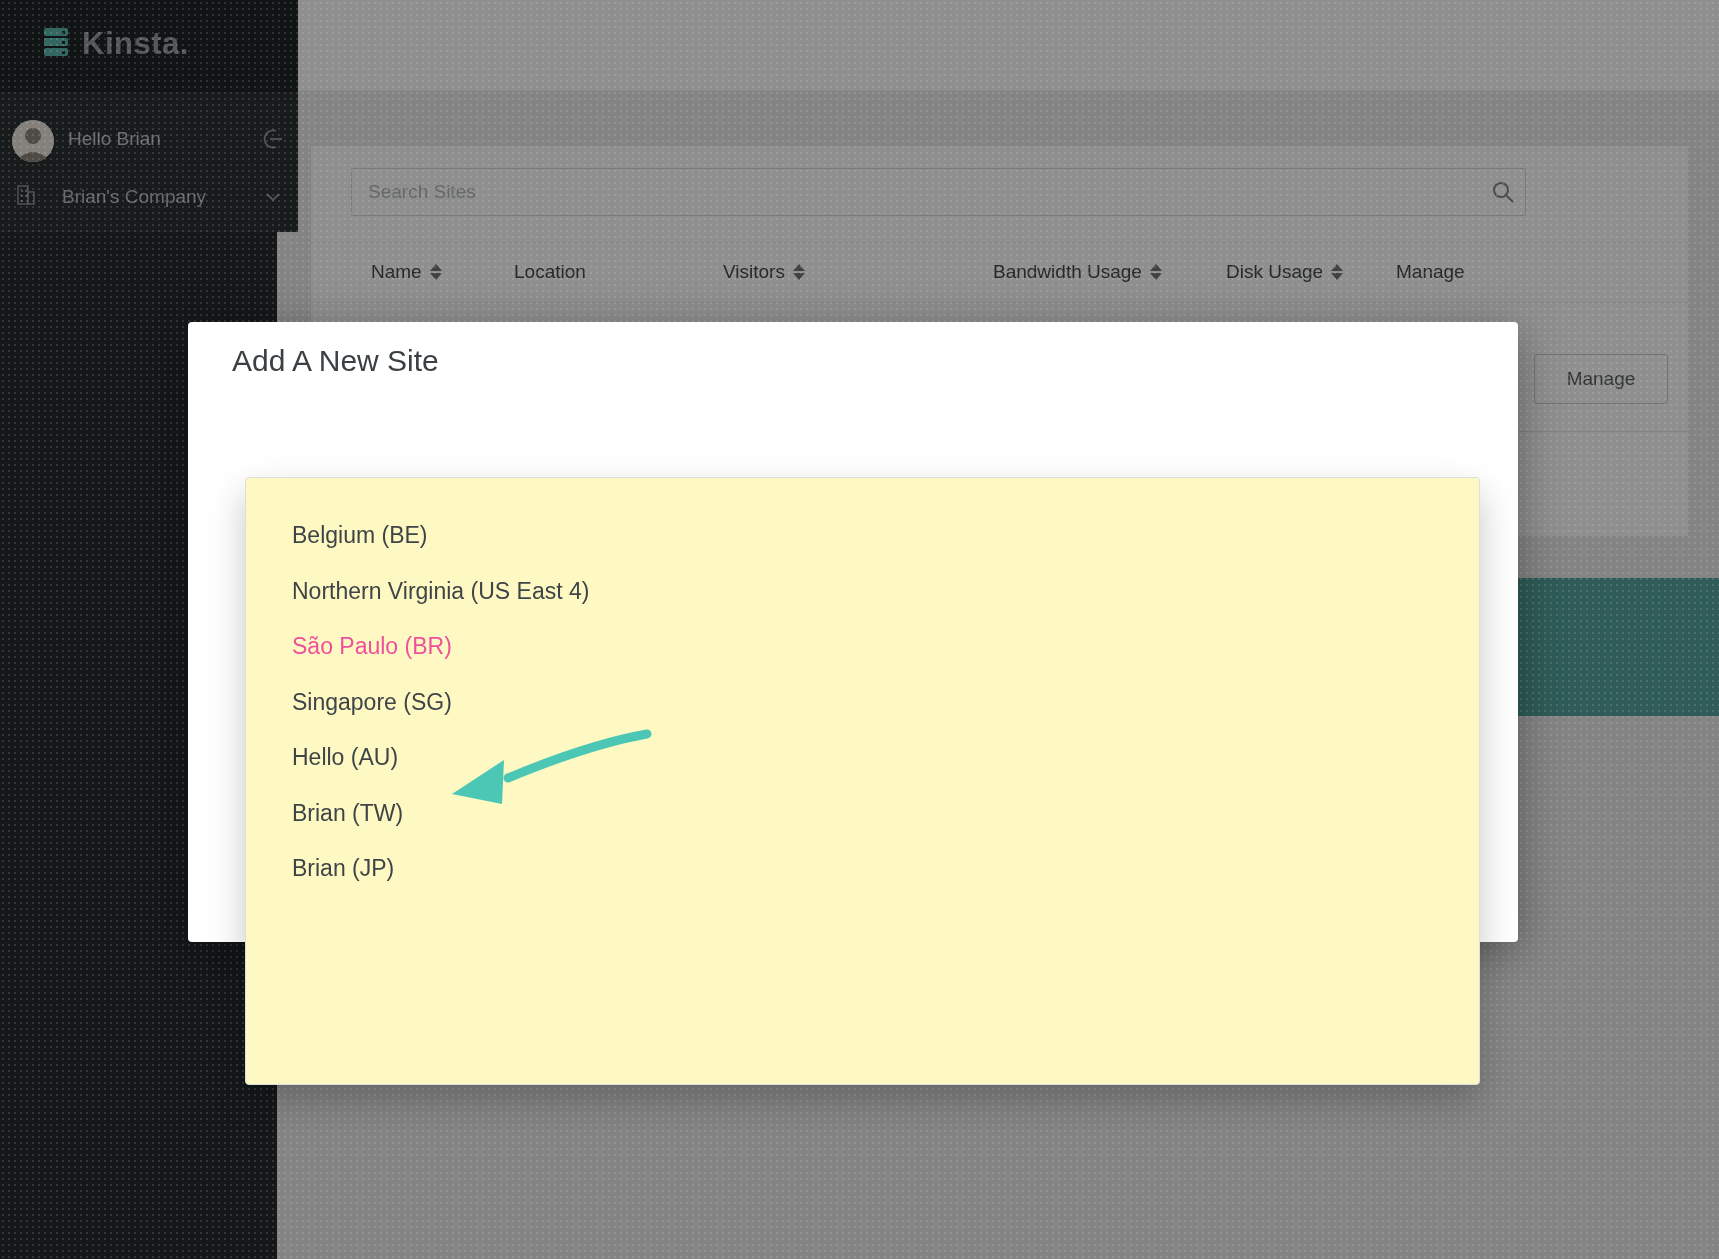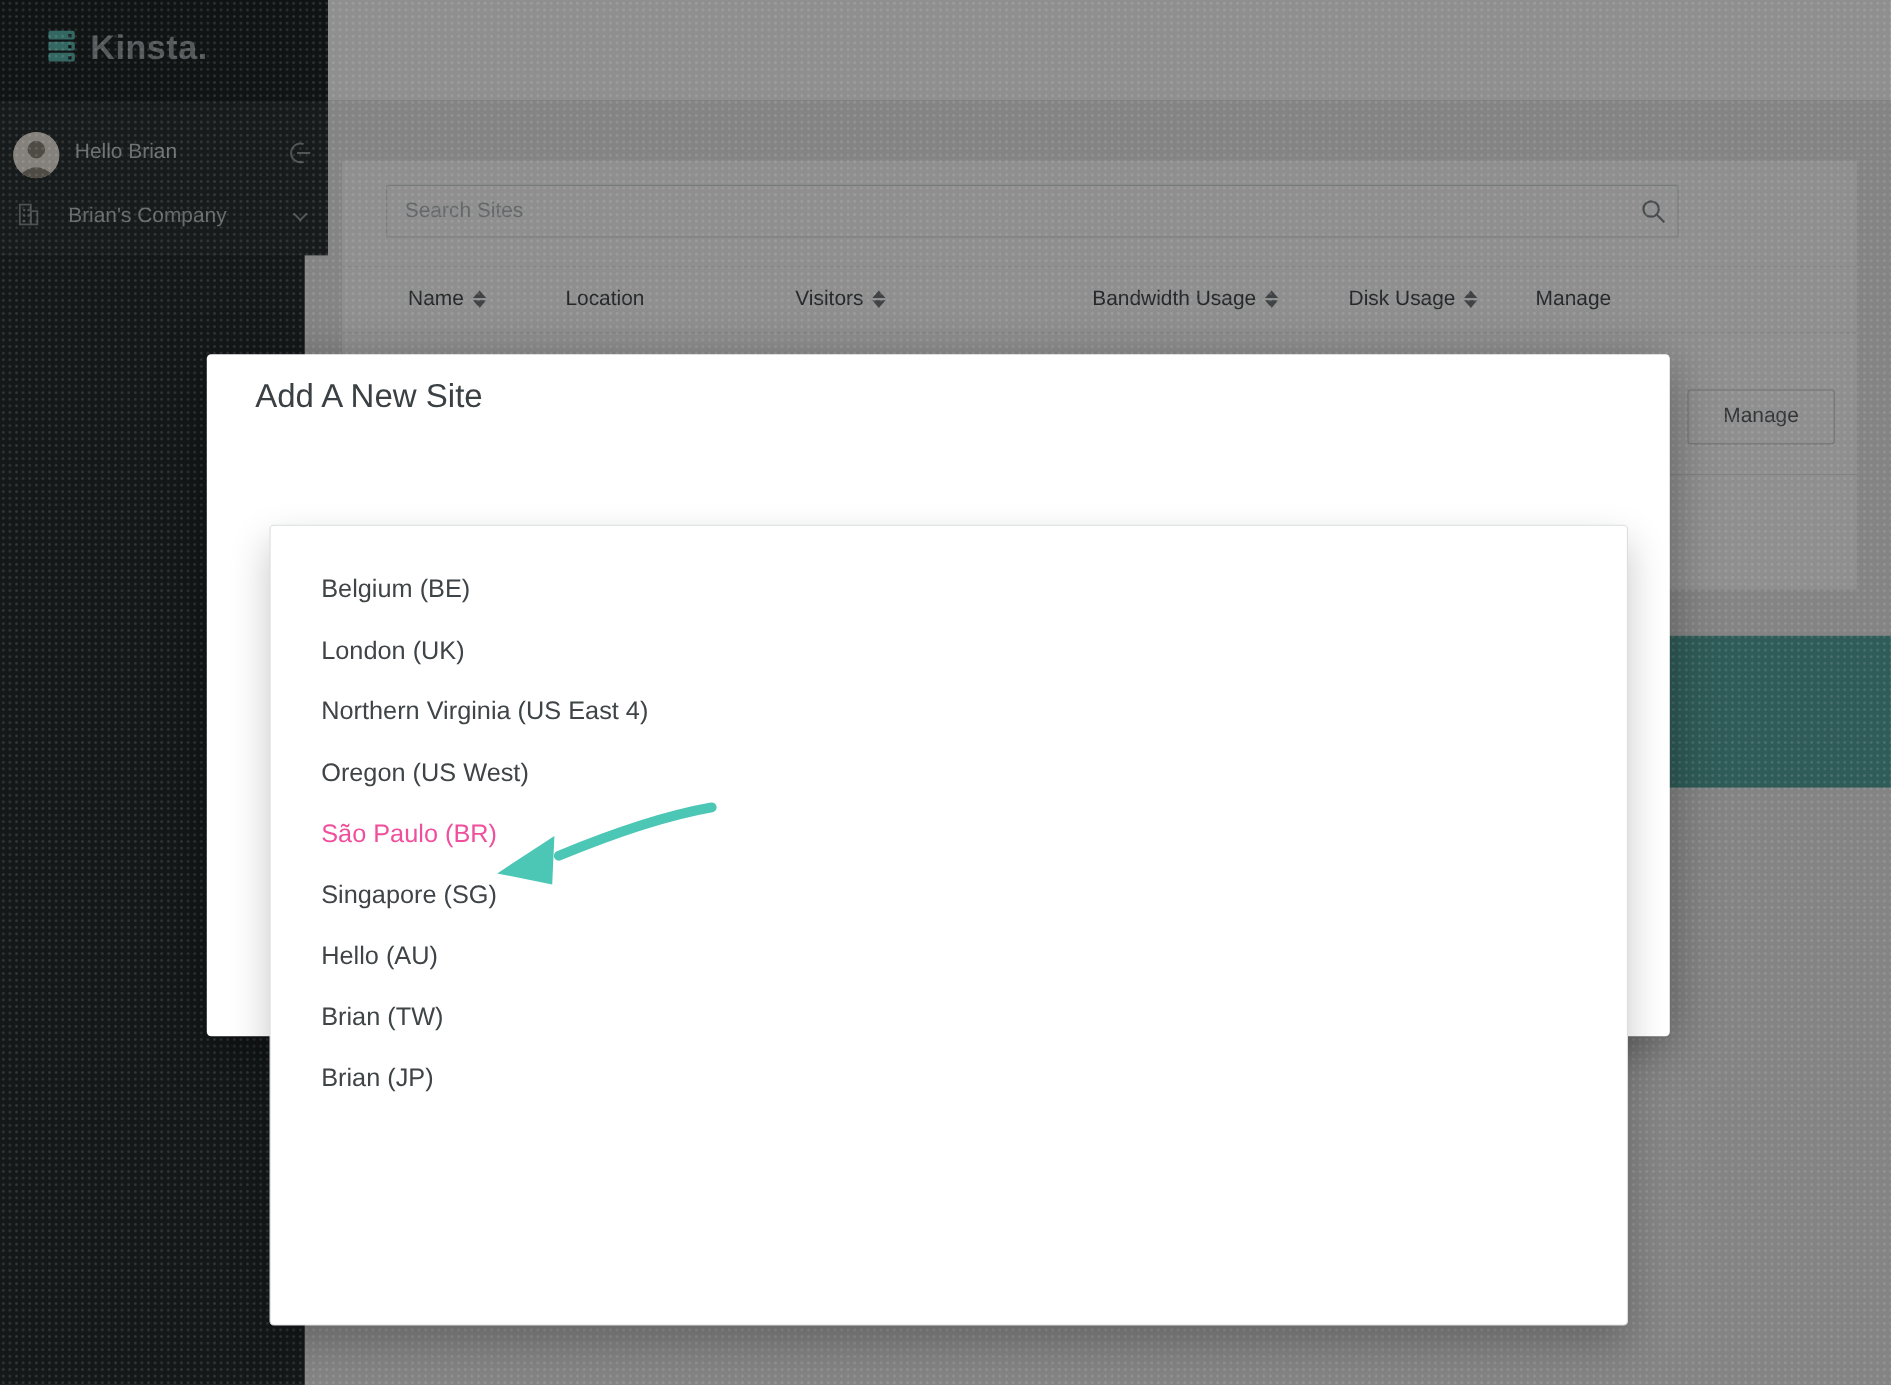--- a/index.html
+++ b/index.html
@@ -64,21 +64,21 @@
 
   
   .overlay{position:absolute;inset:0;background-color:rgba(0,0,0,.44);
     background-image:radial-gradient(rgba(255,255,255,.13) 1px,transparent 1.4px);
     background-size:6px 6px;z-index:40;}
 
   
   .modal{position:absolute;left:188px;top:322px;width:1330px;height:620px;background:#fff;border-radius:4px;
     box-shadow:0 10px 45px rgba(0,0,0,.35);z-index:60;}
   .modal-title{position:absolute;left:44px;top:22px;font-size:30px;color:#3a4043;font-weight:400;}
-  .dropdown{position:absolute;left:245px;top:477px;width:1235px;height:728px;background:#ffffff;
+  .dropdown{position:absolute;left:245px;top:477px;width:1235px;height:608px;background:#fef9c3;
     border:1px solid #dadedf;border-radius:4px;box-shadow:0 16px 36px rgba(0,0,0,.22);z-index:70;}
   .loc-list{list-style:none;padding:30px 0 0 0;}
   .loc-item{height:55.5px;display:flex;align-items:center;padding-left:46px;font-size:23px;color:#3f4447;cursor:pointer;}
   .loc-item.highlighted{color:var(--highlight-pink);}
   .pointer-arrow{position:absolute;left:440px;top:718px;width:220px;height:92px;z-index:80;pointer-events:none;}
 </style>
 </head>
 <body>
 
 <div class="screen">
@@ -269,23 +269,21 @@
 
   <div class="overlay"></div>
 
   <div class="modal">
     <div class="modal-title">Add A New Site</div>
   </div>
 
   <div class="dropdown">
     <ul class="loc-list">
       <li class="loc-item">Belgium (BE)</li>
-      <li class="loc-item">London (UK)</li>
       <li class="loc-item">Northern Virginia (US East 4)</li>
-      <li class="loc-item">Oregon (US West)</li>
       <li class="loc-item highlighted">São Paulo (BR)</li>
       <li class="loc-item">Singapore (SG)</li>
       <li class="loc-item">Hello (AU)</li>
       <li class="loc-item">Brian (TW)</li>
       <li class="loc-item">Brian (JP)</li>
     </ul>
   </div>
 
   <svg class="pointer-arrow" viewBox="0 0 220 92">
     <path d="M207,16 Q150,26 68,60" fill="none" stroke="#4cc7b6" stroke-width="9" stroke-linecap="round"></path>

